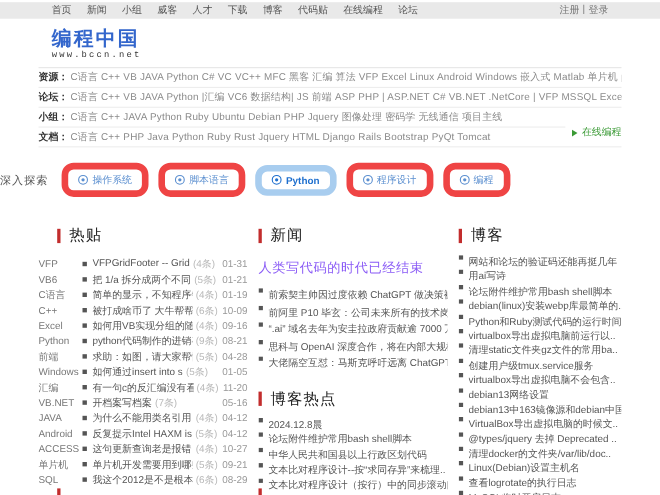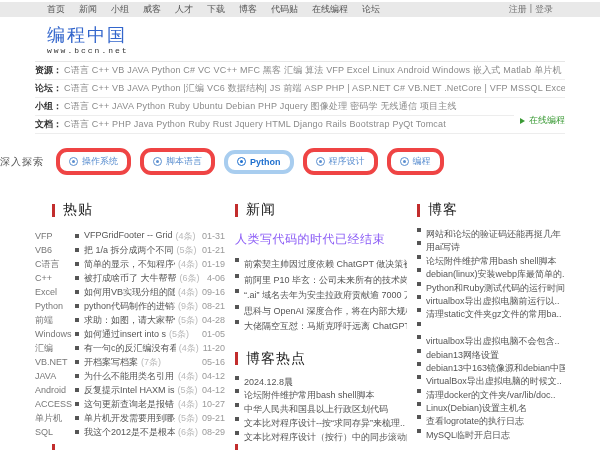--- a/index.html
+++ b/index.html
@@ -13,21 +13,21 @@
   .navbar{
     margin-top:2px;height:15px;background:#e9e9e9;
     display:flex;align-items:center;padding:0 47px;
     font-size:9px;color:#555;
   }
   .nav-items{display:flex;gap:14px;white-space:nowrap}
   .nav-item{cursor:pointer}
   .nav-auth{margin-left:auto;display:flex;gap:3px;color:#777;white-space:nowrap}
   
   .logo{padding:9px 0 0 47px;line-height:1}
-  .logo-title{font-size:18px;font-weight:normal;color:#3366cc;letter-spacing:2px}
+  .logo-title{font-size:18px;font-weight:bold;color:#3366cc;letter-spacing:2px}
   .logo-url{
     font-size:8px;color:#333;letter-spacing:2px;margin-top:3px;
     font-family:"Liberation Mono","DejaVu Sans Mono",monospace;
   }
   
   .catbar{margin:6px 35px 0;border-top:1px solid #e6e6e6;position:relative}
   .cat-row{
     border-bottom:1px solid #ededed;padding:4px 0;font-size:9px;
     line-height:9px;white-space:nowrap;overflow:hidden;
   }
@@ -39,21 +39,21 @@
   }
   .play-icon{
     width:0;height:0;border-left:5px solid #3a9a35;
     border-top:3.5px solid transparent;border-bottom:3.5px solid transparent;
   }
   
   .explore{margin-top:14px;display:flex;align-items:center;gap:9px}
   .explore-label{font-size:10px;color:#555;margin-right:3px;letter-spacing:1px}
   .pill{
     display:inline-flex;align-items:center;gap:4px;cursor:pointer;
-    border:4px solid #ef4444;border-radius:11px;padding:3px 9px;
+    border:6px solid #ef4444;border-radius:11px;padding:3px 9px;
     font-size:9px;color:#5b8fd0;white-space:nowrap;
   }
   .pill.active{color:#1e6fce;font-weight:bold;border-color:#a8cdef}
   .pill-icon{width:7px;height:7px;border:1px solid currentColor;border-radius:50%;position:relative;flex:none}
   .pill-icon::after{content:"";position:absolute;inset:2px;background:currentColor;border-radius:50%}
   
   .columns{margin:27px 35px 0;display:grid;grid-template-columns:190px 172px 148px;column-gap:10px}
   .section-header{display:flex;align-items:center;gap:8px;height:16px}
   .section-marker{width:3px;height:13px;background:#c22d2d;flex:none}
   .section-title{font-size:14px;color:#222;letter-spacing:1px}
@@ -213,21 +213,21 @@
     <span class="hot-date">01-19</span>
   </div>
 
   <div class="hot-row">
     <span class="hot-cat">C++</span>
     <span class="bullet"></span>
     <span class="hot-main">
       <span class="hot-title">被打成啥币了 大牛帮帮</span>
       <span class="hot-count">(6条)</span>
     </span>
-    <span class="hot-date">4-06</span>
+    <span class="hot-date">10-09</span>
   </div>
 
   <div class="hot-row">
     <span class="hot-cat">Excel</span>
     <span class="bullet"></span>
     <span class="hot-main">
       <span class="hot-title">如何用VB实现分组的随机</span>
       <span class="hot-count">(4条)</span>
     </span>
     <span class="hot-date">09-16</span>
@@ -436,20 +436,21 @@
     <span class="item-text">virtualbox导出虚拟电脑前运行以..</span>
   </div>
 
   <div class="item-row">
     <span class="bullet"></span>
     <span class="item-text">清理static文件夹gz文件的常用ba..</span>
   </div>
 
   <div class="item-row">
     <span class="bullet"></span>
+    <span class="item-text">创建用户级tmux.service服务</span>
   </div>
 
   <div class="item-row">
     <span class="bullet"></span>
     <span class="item-text">virtualbox导出虚拟电脑不会包含..</span>
   </div>
 
   <div class="item-row">
     <span class="bullet"></span>
     <span class="item-text">debian13网络设置</span>
@@ -458,20 +459,24 @@
   <div class="item-row">
     <span class="bullet"></span>
     <span class="item-text">debian13中163镜像源和debian中国..</span>
   </div>
 
   <div class="item-row">
     <span class="bullet"></span>
     <span class="item-text">VirtualBox导出虚拟电脑的时候文..</span>
   </div>
 
+  <div class="item-row">
+    <span class="bullet"></span>
+    <span class="item-text">@types/jquery 去掉 Deprecated ..</span>
+  </div>
 
   <div class="item-row">
     <span class="bullet"></span>
     <span class="item-text">清理docker的文件夹/var/lib/doc..</span>
   </div>
 
   <div class="item-row">
     <span class="bullet"></span>
     <span class="item-text">Linux(Debian)设置主机名</span>
   </div>

